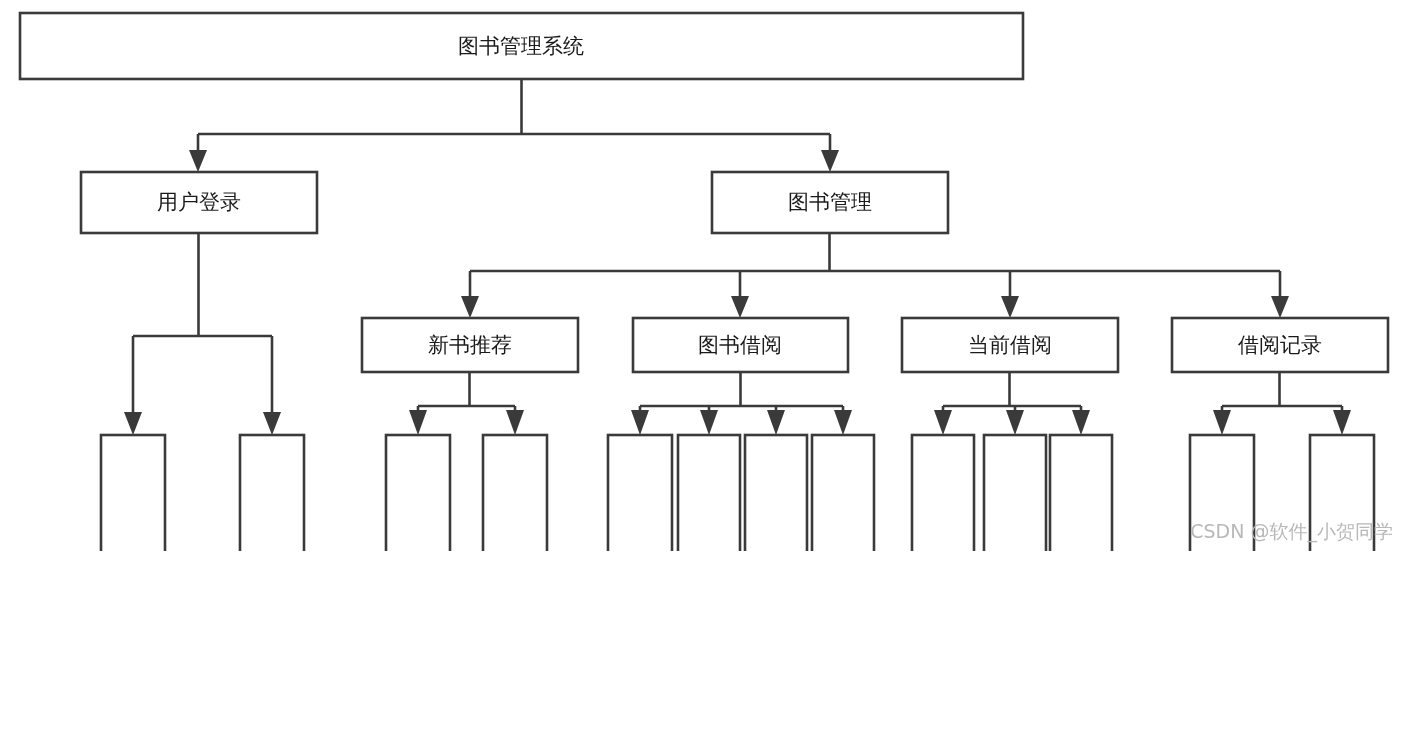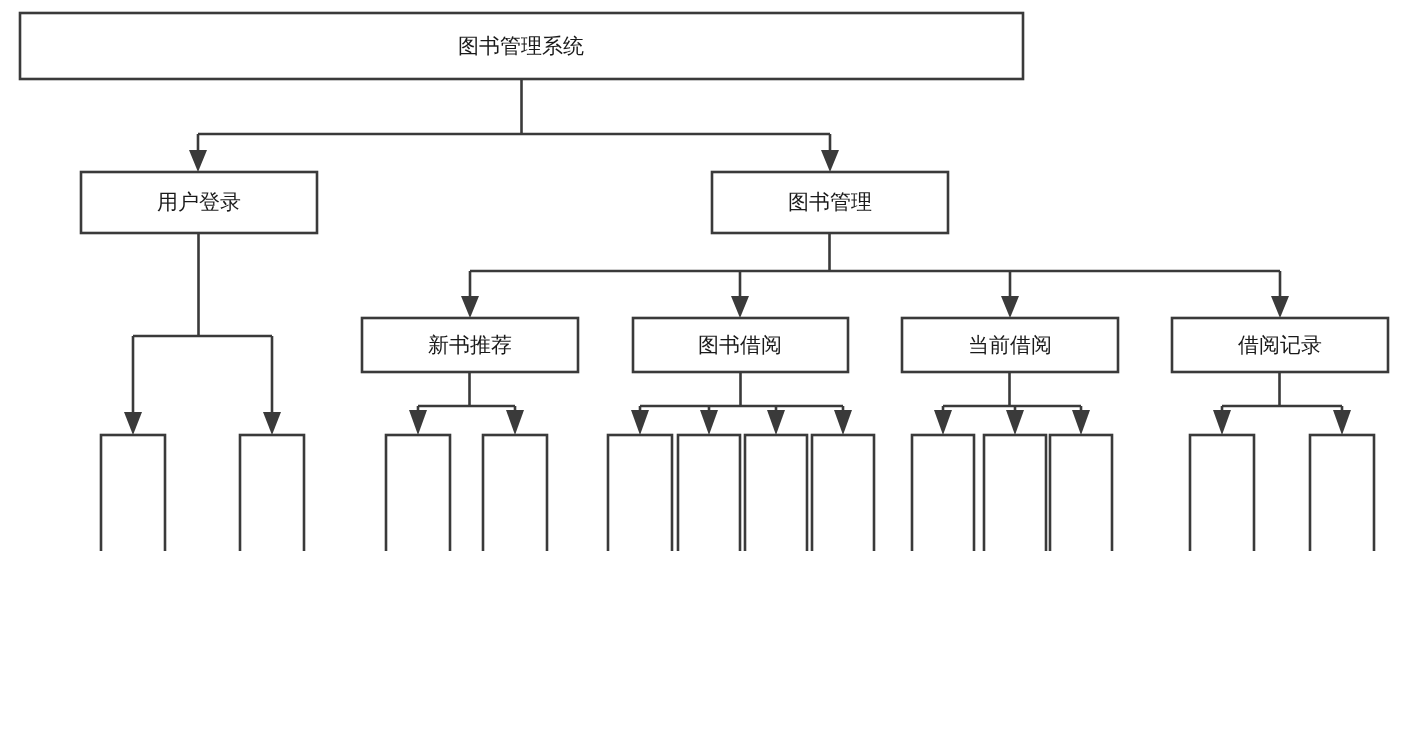--- a/index.html
+++ b/index.html
@@ -207,14 +207,15 @@
       <div class="leaf-label" style="left: 678px; top: 435px; width: 62px; height: 300px; display: flex; align-items: center; justify-content: center;">新增图书（管理员）</div>
       <div class="leaf-label" style="left: 745px; top: 435px; width: 62px; height: 300px; display: flex; align-items: center; justify-content: center;">编辑图书（管理员）</div>
       <div class="leaf-label" style="left: 812px; top: 435px; width: 62px; height: 300px; display: flex; align-items: center; justify-content: center;">借阅图书</div>
       <div class="leaf-label" style="left: 912px; top: 435px; width: 62px; height: 300px; display: flex; align-items: center; justify-content: center;">查询图书</div>
       <div class="leaf-label" style="left: 984px; top: 435px; width: 62px; height: 300px; display: flex; align-items: center; justify-content: center;">归还图书</div>
       <div class="leaf-label" style="left: 1050px; top: 435px; width: 62px; height: 300px; display: flex; align-items: center; justify-content: center;">确认归还（管理员）</div>
       <div class="leaf-label" style="left: 1190px; top: 435px; width: 64px; height: 300px; display: flex; align-items: center; justify-content: center;">新增借阅记录</div>
       <div class="leaf-label" style="left: 1310px; top: 435px; width: 64px; height: 300px; display: flex; align-items: center; justify-content: center;">查询借阅记录</div>
     </div>
 
+  <div class="watermark">CSDN @软件_小贺同学</div>
 
 </div>
 
 </body></html>

